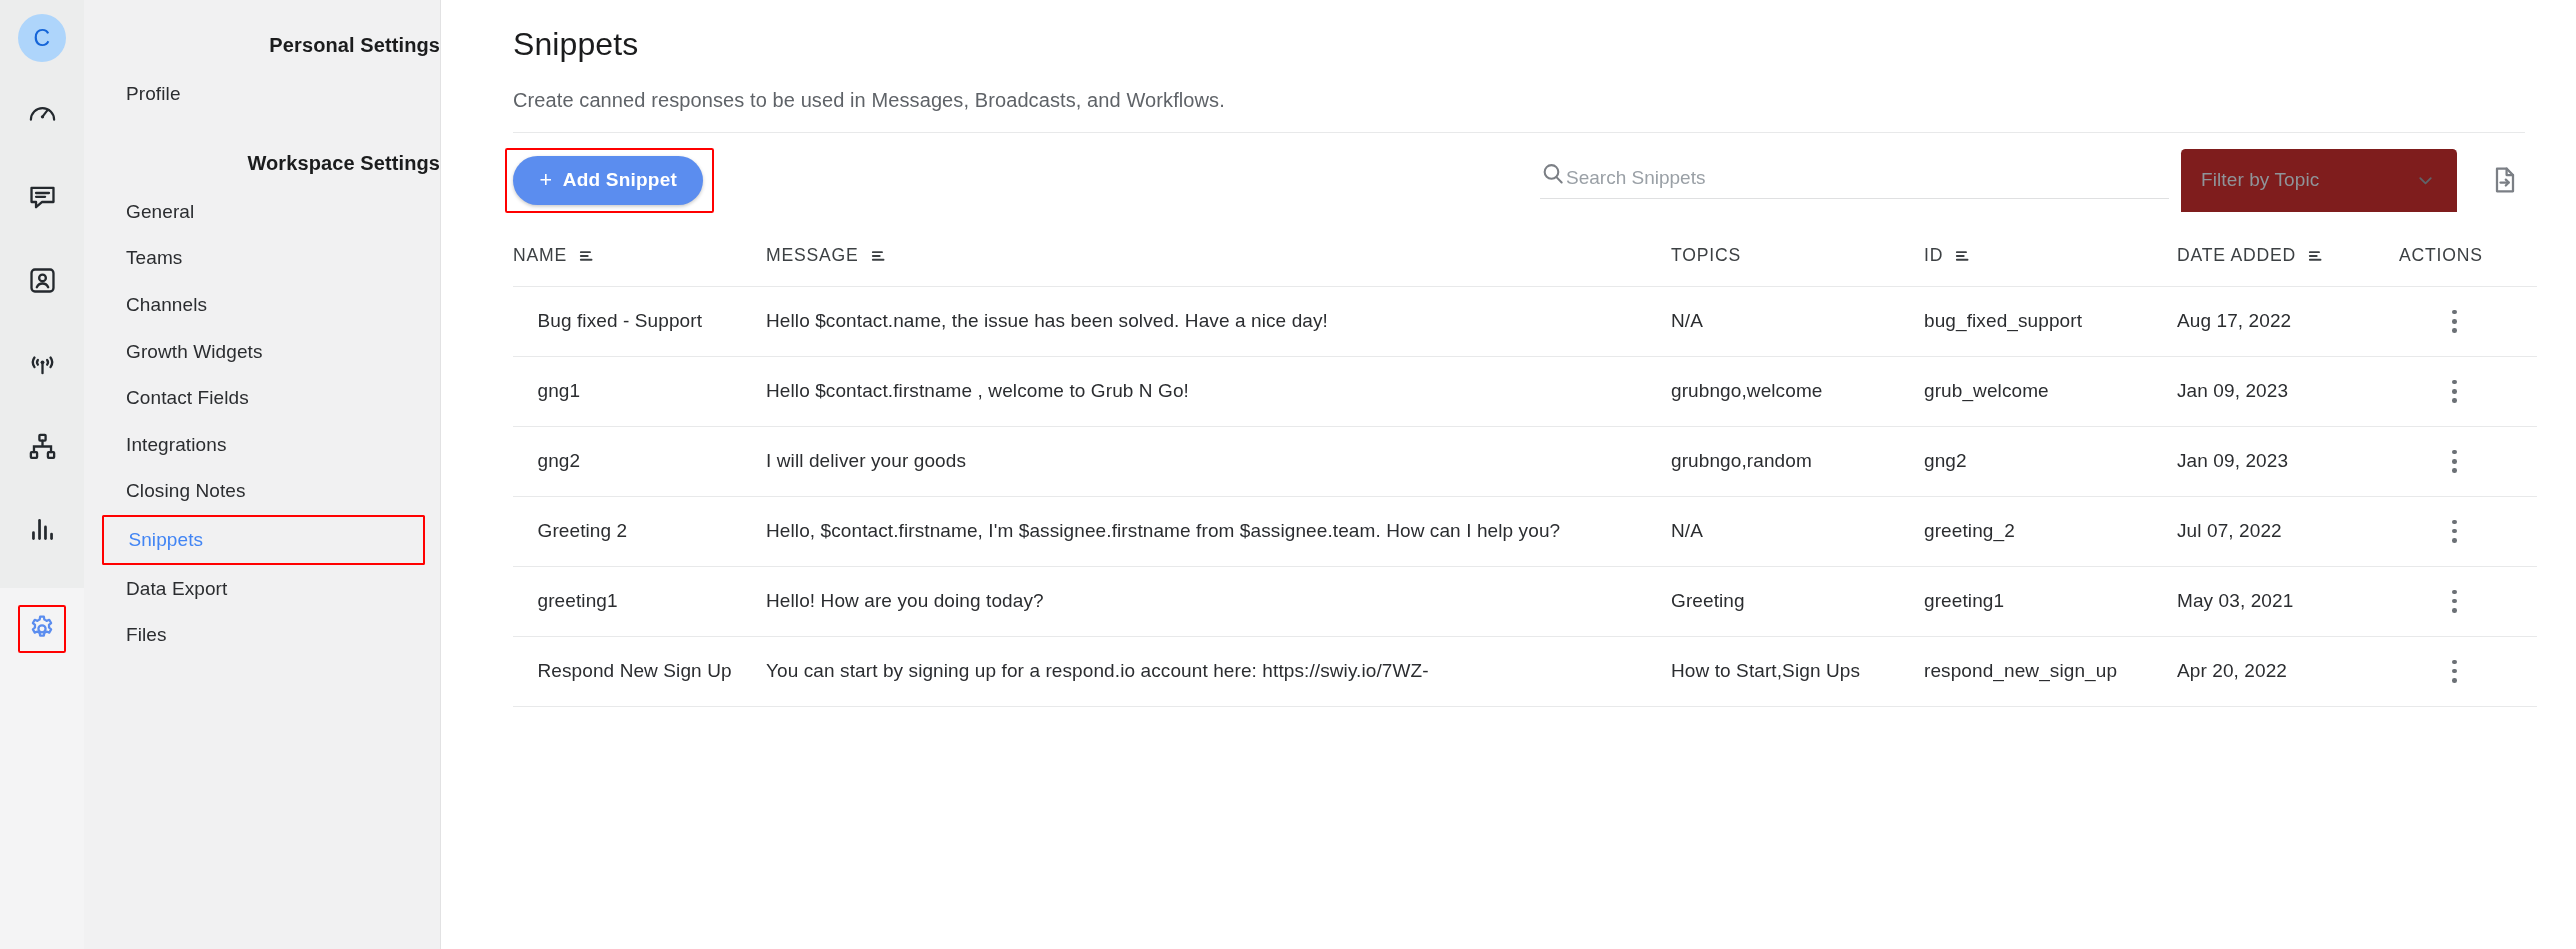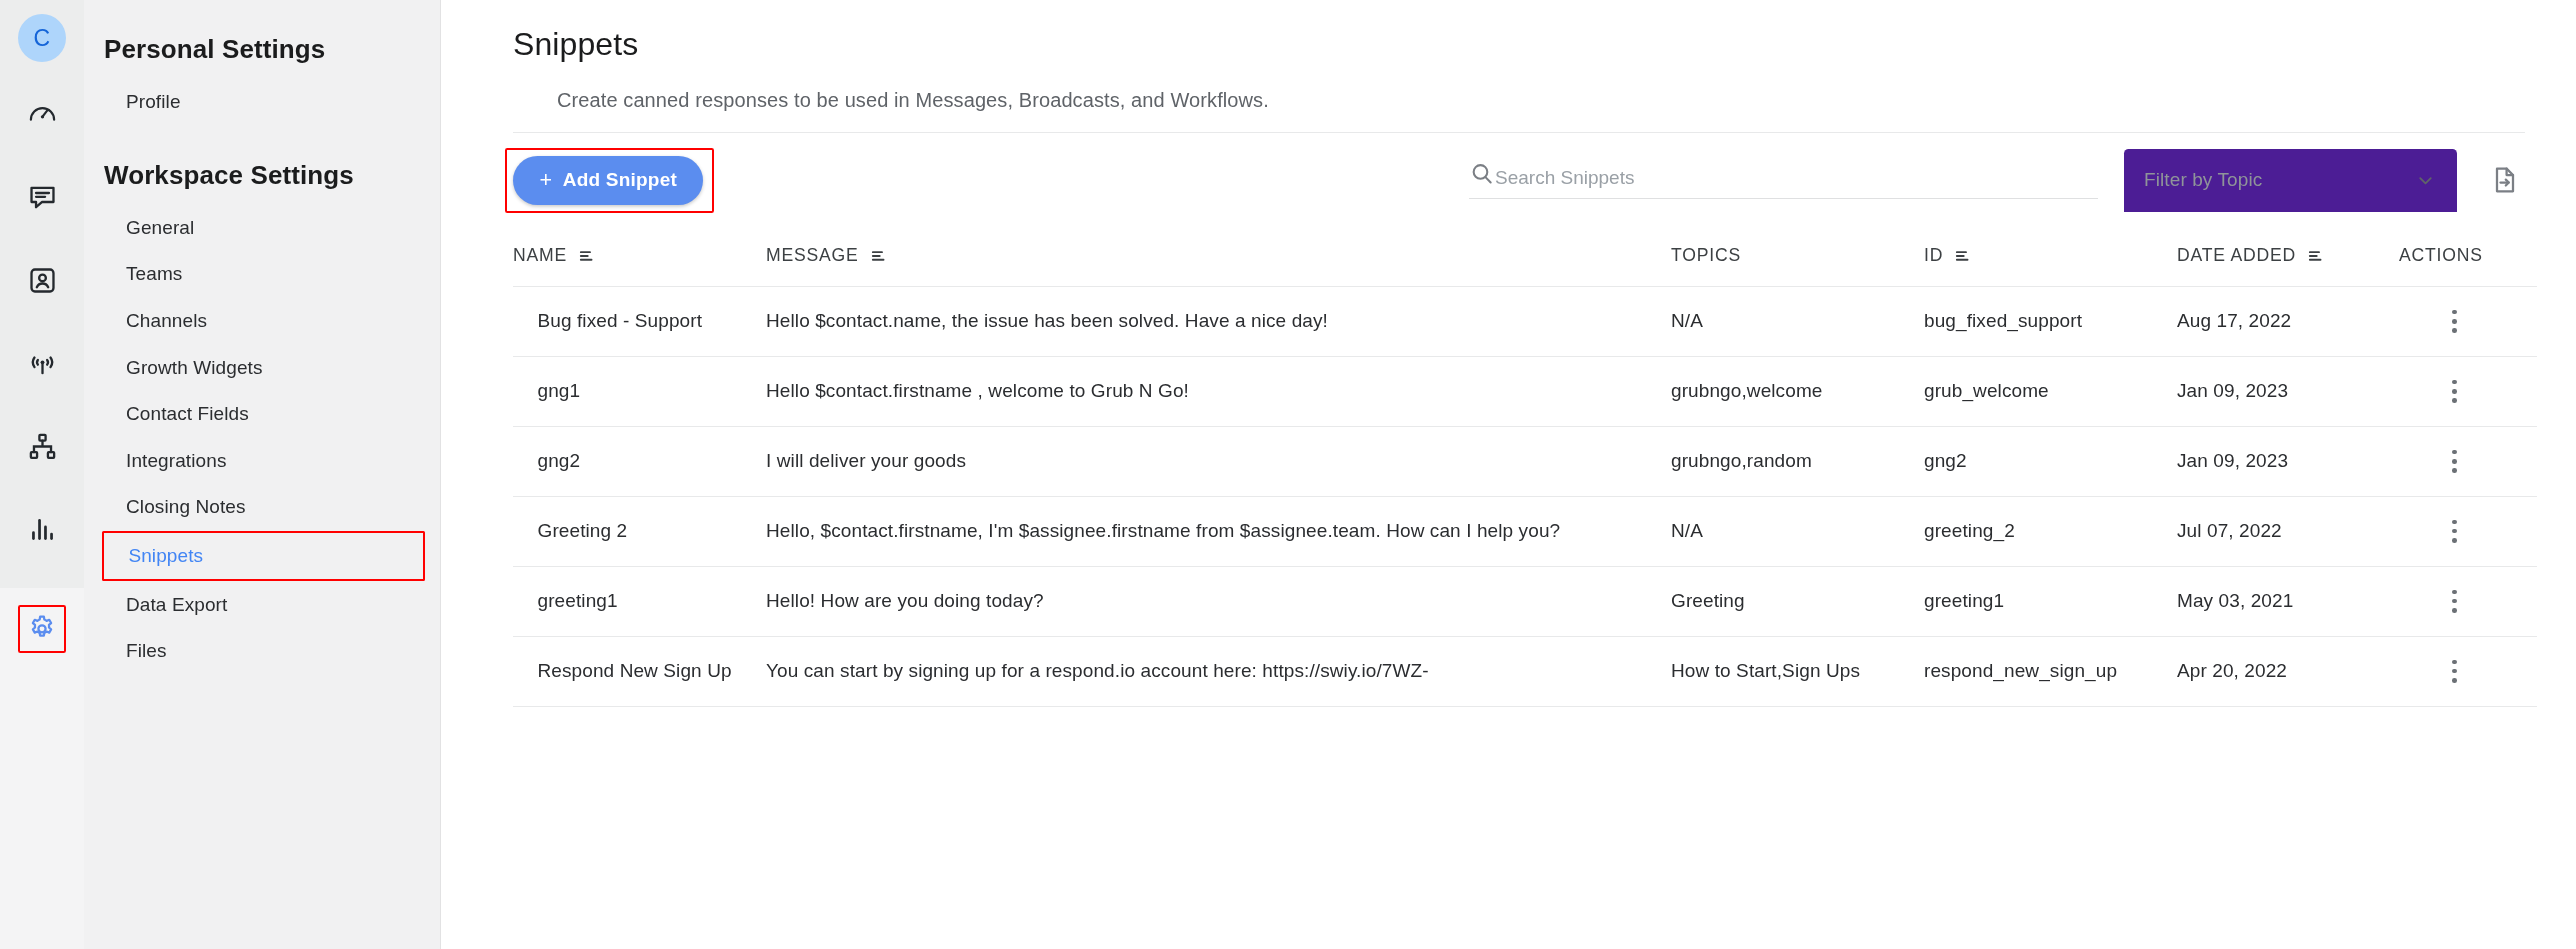--- a/index.html
+++ b/index.html
@@ -51,23 +51,24 @@
 
   
   .nav {
     width: 357px; flex: 0 0 357px;
     background: #f1f1f2;
     border-right: 0.8px solid #e2e2e3;
     padding-top: 20px;
     position: relative;
   }
   .nav-section {
-    font-size: 26px; font-weight: 700; color: #1b1c1d;
+    font-size: 20px; font-weight: 700; color: #1b1c1d;
     padding: 14px 0 14px 20px;
     letter-spacing: 0.1px;
+    text-align: right;
   }
   .nav-item {
     font-size: 19px; color: #2b2d30;
     padding: 12.3px 0 12.3px 42px;
     letter-spacing: 0.1px;
     cursor: pointer;
     position: relative;
   }
   .nav-item.active { color: #4285f4; }
   .nav-item.boxed {
@@ -88,21 +89,20 @@
     position: relative;
   }
   .page-title {
     font-size: 32px; font-weight: 400; color: #1b1c1d;
     padding-top: 26px; letter-spacing: 0.1px;
   }
   .page-subtitle {
     font-size: 20px; color: #5f6368;
     padding-top: 26px;
     letter-spacing: 0.1px;
-    margin-left: 44px;
   }
   .divider {
     height: 0.8px; background: #e8e9ea; margin-top: 20px;
   }
 
   
   .toolbar {
     display: flex; align-items: center;
     height: 95px;
     position: relative;
@@ -144,23 +144,23 @@
     border: none; outline: none;
     font-size: 19px; color: #2b2d30;
     font-family: "Liberation Sans", sans-serif;
     width: 100%;
     background: transparent;
     padding-bottom: 1.5px;
   }
   .search-input::placeholder { color: #9aa0a6; }
 
   .filter-select {
-    margin-left: 26px;
-    background: #4c1d95;
-    height: 63px; width: 333px;
+    margin-left: 12px;
+    background: #7f1d1d;
+    height: 63px; width: 276px;
     border-radius: 4.6px 4.6px 0 0;
     display: flex; align-items: center;
     padding: 0 20px;
     cursor: pointer;
   }
   .filter-label { font-size: 19px; color: #8f9499; flex: 1 1 auto; letter-spacing: 0.1px; }
   .chev { color: #5f6368; display: flex; }
   .chev svg { width: 23px; height: 23px; display: block; }
 
   .export-icon {

